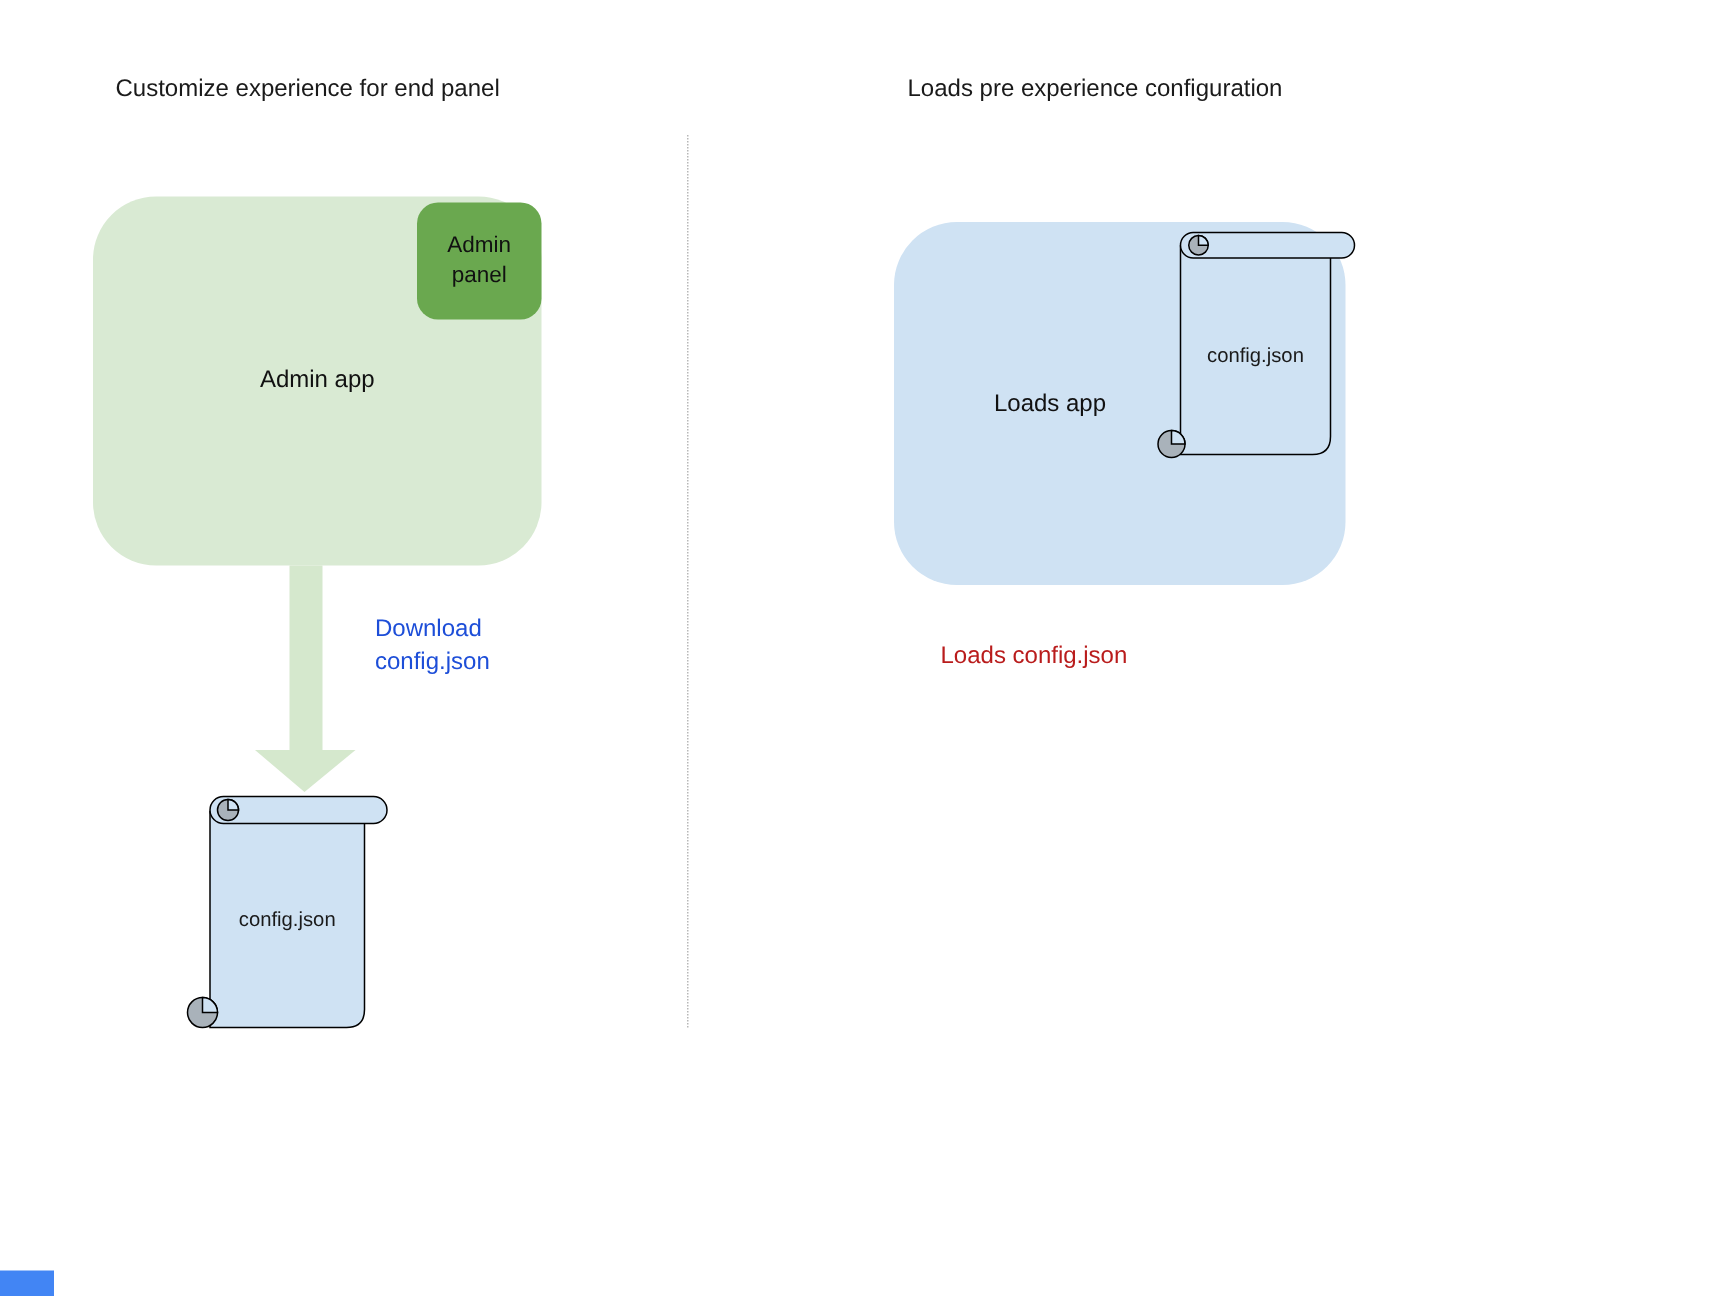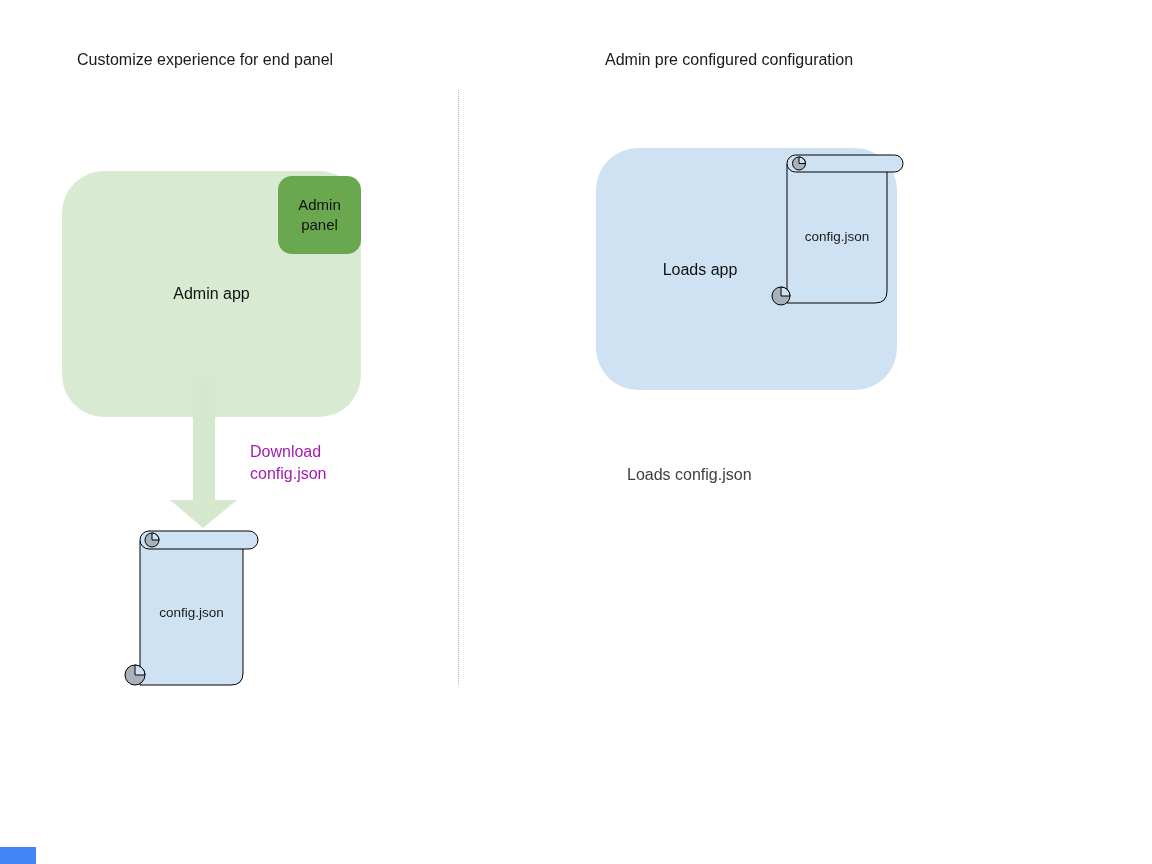--- a/index.html
+++ b/index.html
@@ -13,42 +13,41 @@
   .title{
     font-size:16px;line-height:20px;color:#1a1a1a;
   }
   .app-box{
     border-radius:42px;
     display:flex;align-items:center;justify-content:center;
   }
   #admin-app{
     left:62px;top:131px;width:299px;height:246px;
     background:#d9ead3;
-    margin-top:40px;
   }
   #admin-panel{
     left:278px;top:135px;width:83px;height:78px;
     background:#6aa84f;border-radius:14px;
     display:flex;align-items:center;justify-content:center;
-    text-align:center;font-size:15px;line-height:20px;color:#111111;margin-top:41px;
+    text-align:center;font-size:15px;line-height:20px;color:#111111;
   }
   #demo-app{
     left:596px;top:148px;width:301px;height:242px;
     background:#cfe2f3;
   }
   .app-label{font-size:16px;color:#111111;}
   #demo-app-label{
     left:640px;top:261px;width:120px;text-align:center;
   }
   .pre{white-space:pre-line;}
   #download-label{
-    left:250px;top:409px;font-size:16px;line-height:22px;color:#a21caf;margin-top:32px;
+    left:250px;top:409px;font-size:16px;line-height:22px;color:#1d4ed8;
   }
   #loads-caption{
-    left:627px;top:466px;font-size:16px;color:#404040;
+    left:627px;top:429px;font-size:16px;color:#b91c1c;
   }
   .scroll-label{
     font-size:13.5px;color:#1a1a1a;text-align:center;
   }
   #config-label-left{left:141px;top:605px;width:101px;}
   #config-label-right{left:787px;top:229px;width:100px;}
   #divider{
     left:458px;top:90px;height:595px;width:0;
     border-left:1px dotted #b7b7b7;
   }
@@ -84,21 +83,21 @@
   <circle cx="152" cy="540" r="7" stroke="#000" stroke-width="1" fill="#a9b2ba"></circle>
   <path d="M152,540 L152,533 A7,7 0 0 1 159,540 Z" stroke="#000" stroke-width="1" fill="#cfe2f3"></path>
   <circle cx="135" cy="675" r="10" stroke="#000" stroke-width="1" fill="#a9b2ba"></circle>
   <path d="M135,675 L135,665 A10,10 0 0 1 145,675 Z" stroke="#000" stroke-width="1" fill="#cfe2f3"></path>
 </svg>
 
 <div class="abs scroll-label" id="config-label-left">config.json</div>
 
 <div class="abs" id="divider"></div>
 
-<div class="abs title" style="left:605px;top:50px;">Admin pre configured configuration</div>
+<div class="abs title" style="left:605px;top:50px;">Loads pre experience configuration</div>
 
 <div class="abs app-box" id="demo-app"></div>
 <div class="abs app-label" id="demo-app-label">Loads app</div>
 
 <svg class="abs" style="left:768px;top:150px;" width="140" height="160" viewBox="768 150 140 160">
   <path d="M787,164 L887,164 L887,291 Q887,303 875,303 L787,303 Z" stroke="#000" stroke-width="1" fill="#cfe2f3"></path>
   <rect x="787" y="155" width="116" height="17" rx="8.5" ry="8.5" stroke="#000" stroke-width="1" fill="#cfe2f3"></rect>
   <circle cx="799" cy="163.5" r="6.5" stroke="#000" stroke-width="1" fill="#a9b2ba"></circle>
   <path d="M799,163.5 L799,157 A6.5,6.5 0 0 1 805.5,163.5 Z" stroke="#000" stroke-width="1" fill="#cfe2f3"></path>
   <circle cx="781" cy="296" r="9" stroke="#000" stroke-width="1" fill="#a9b2ba"></circle>

